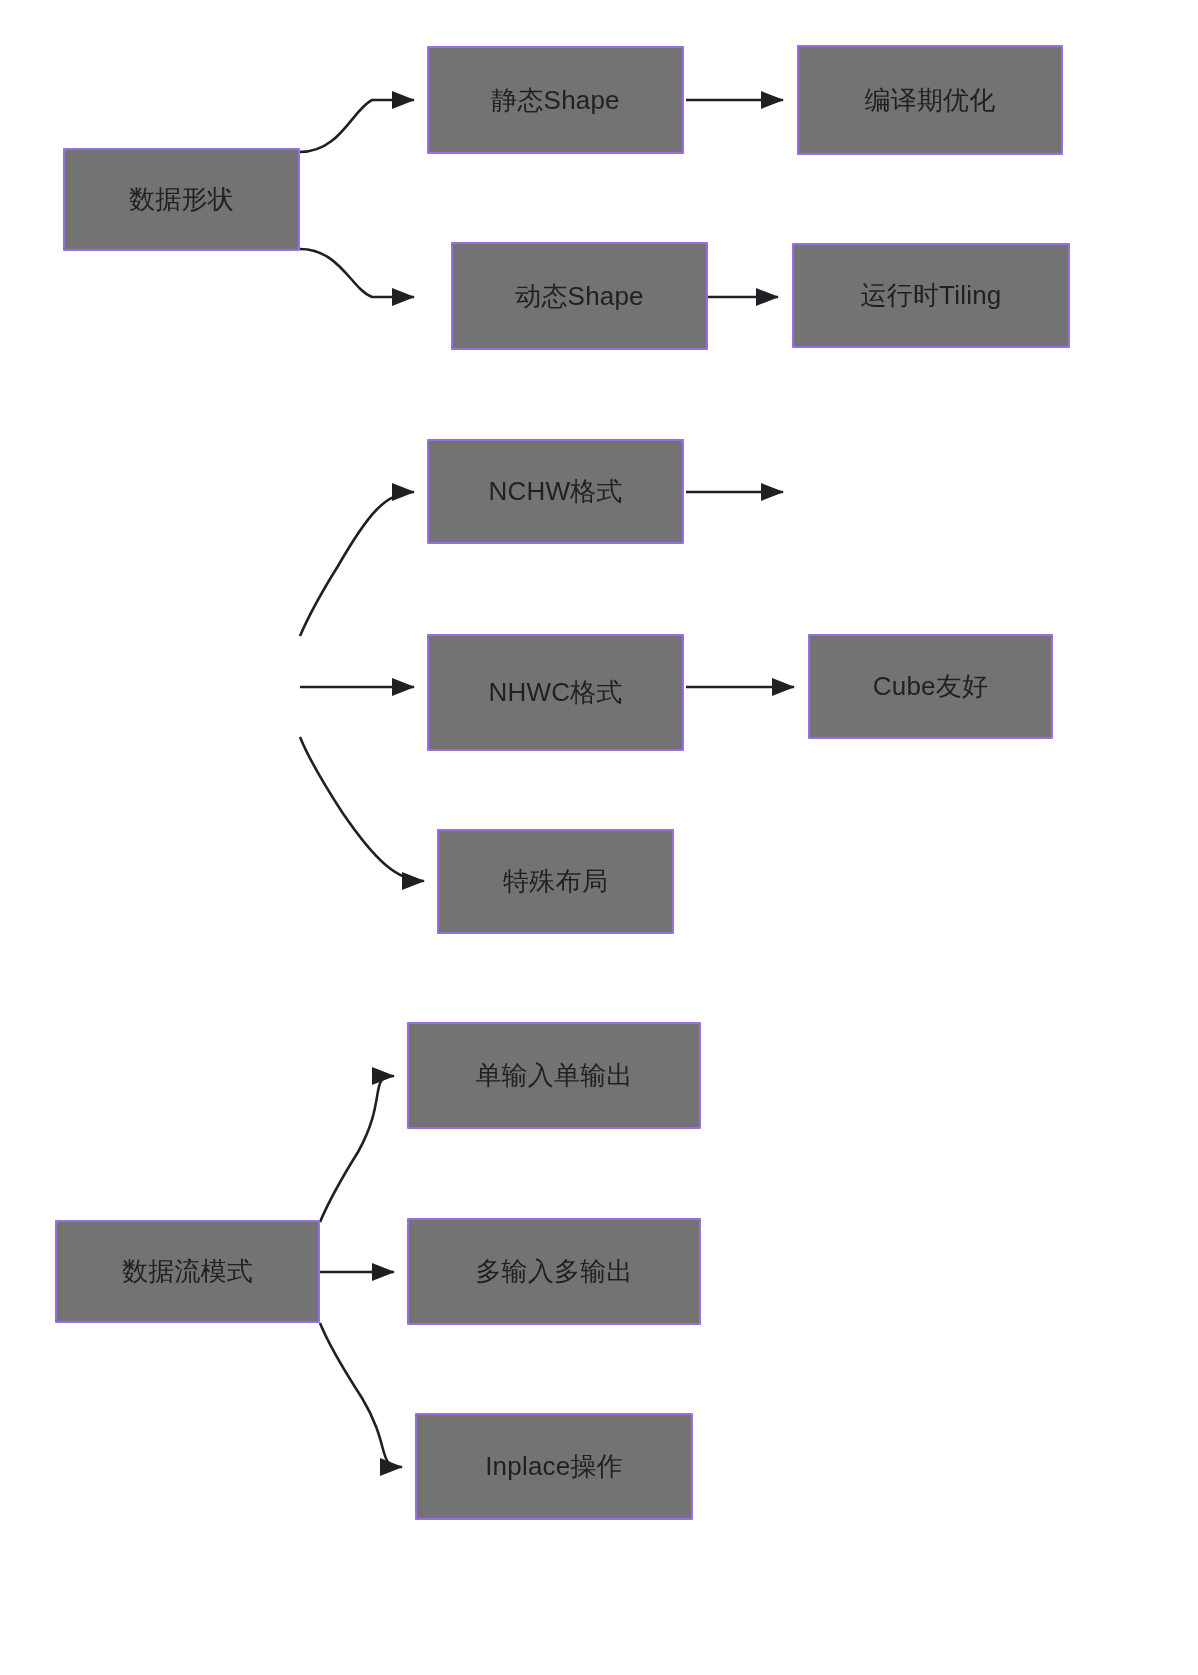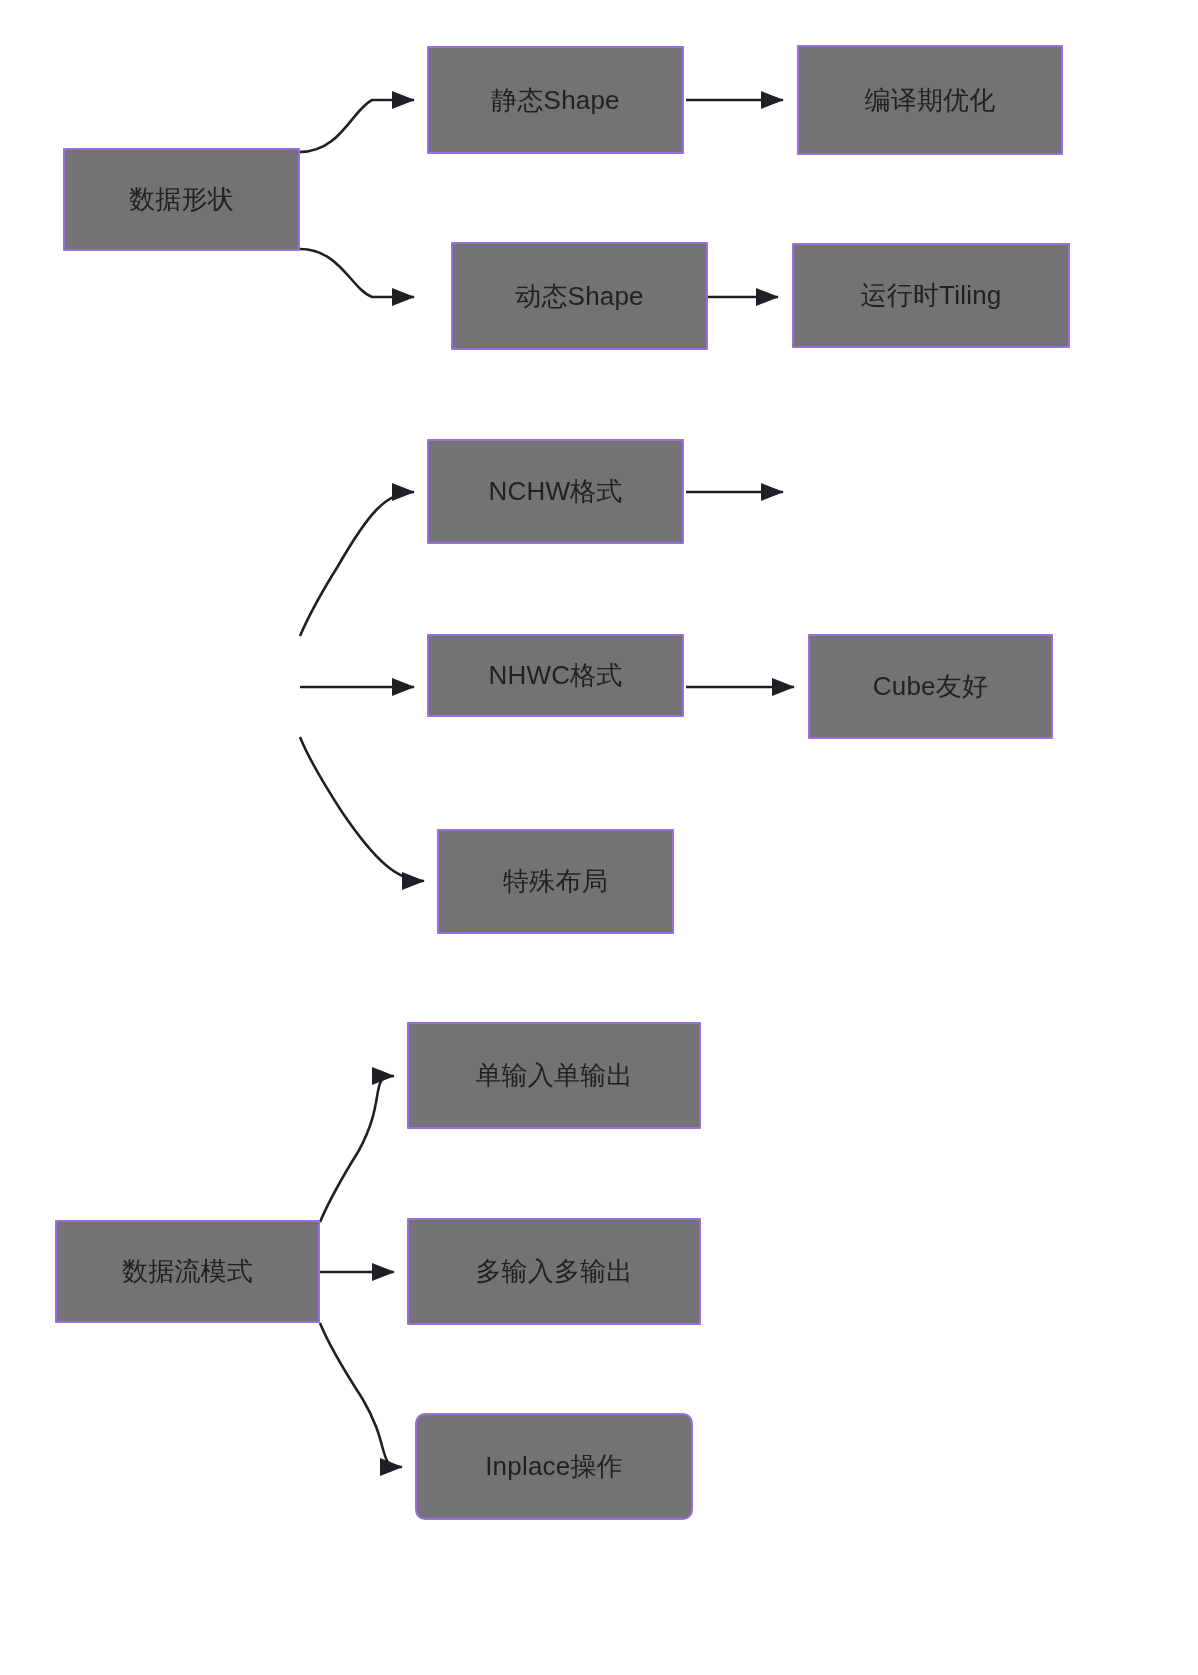--- a/index.html
+++ b/index.html
@@ -99,21 +99,21 @@
   <div class="node" style="left:792px; top:243px; width:278px; height:105px;">
     <span class="node-label">运行时Tiling</span>
   </div>
 
 
   <div class="node" style="left:427px; top:439px; width:257px; height:105px;">
     <span class="node-label">NCHW格式</span>
   </div>
 
 
-  <div class="node" style="left:427px; top:634px; width:257px; height:83px;">
+  <div class="node" style="left:427px; top:634px; width:257px; height:117px;">
     <span class="node-label">NHWC格式</span>
   </div>
 
   <div class="node" style="left:808px; top:634px; width:245px; height:105px;">
     <span class="node-label">Cube友好</span>
   </div>
 
   <div class="node" style="left:437px; top:829px; width:237px; height:105px;">
     <span class="node-label">特殊布局</span>
   </div>
@@ -123,17 +123,17 @@
   </div>
 
   <div class="node" style="left:407px; top:1022px; width:294px; height:107px;">
     <span class="node-label">单输入单输出</span>
   </div>
 
   <div class="node" style="left:407px; top:1218px; width:294px; height:107px;">
     <span class="node-label">多输入多输出</span>
   </div>
 
-  <div class="node" style="left:415px; top:1413px; width:278px; height:107px;border-radius:10px;">
+  <div class="node" style="left:415px; top:1413px; width:278px; height:107px;">
     <span class="node-label">Inplace操作</span>
   </div>
 
 </div>
 
 </body></html>

